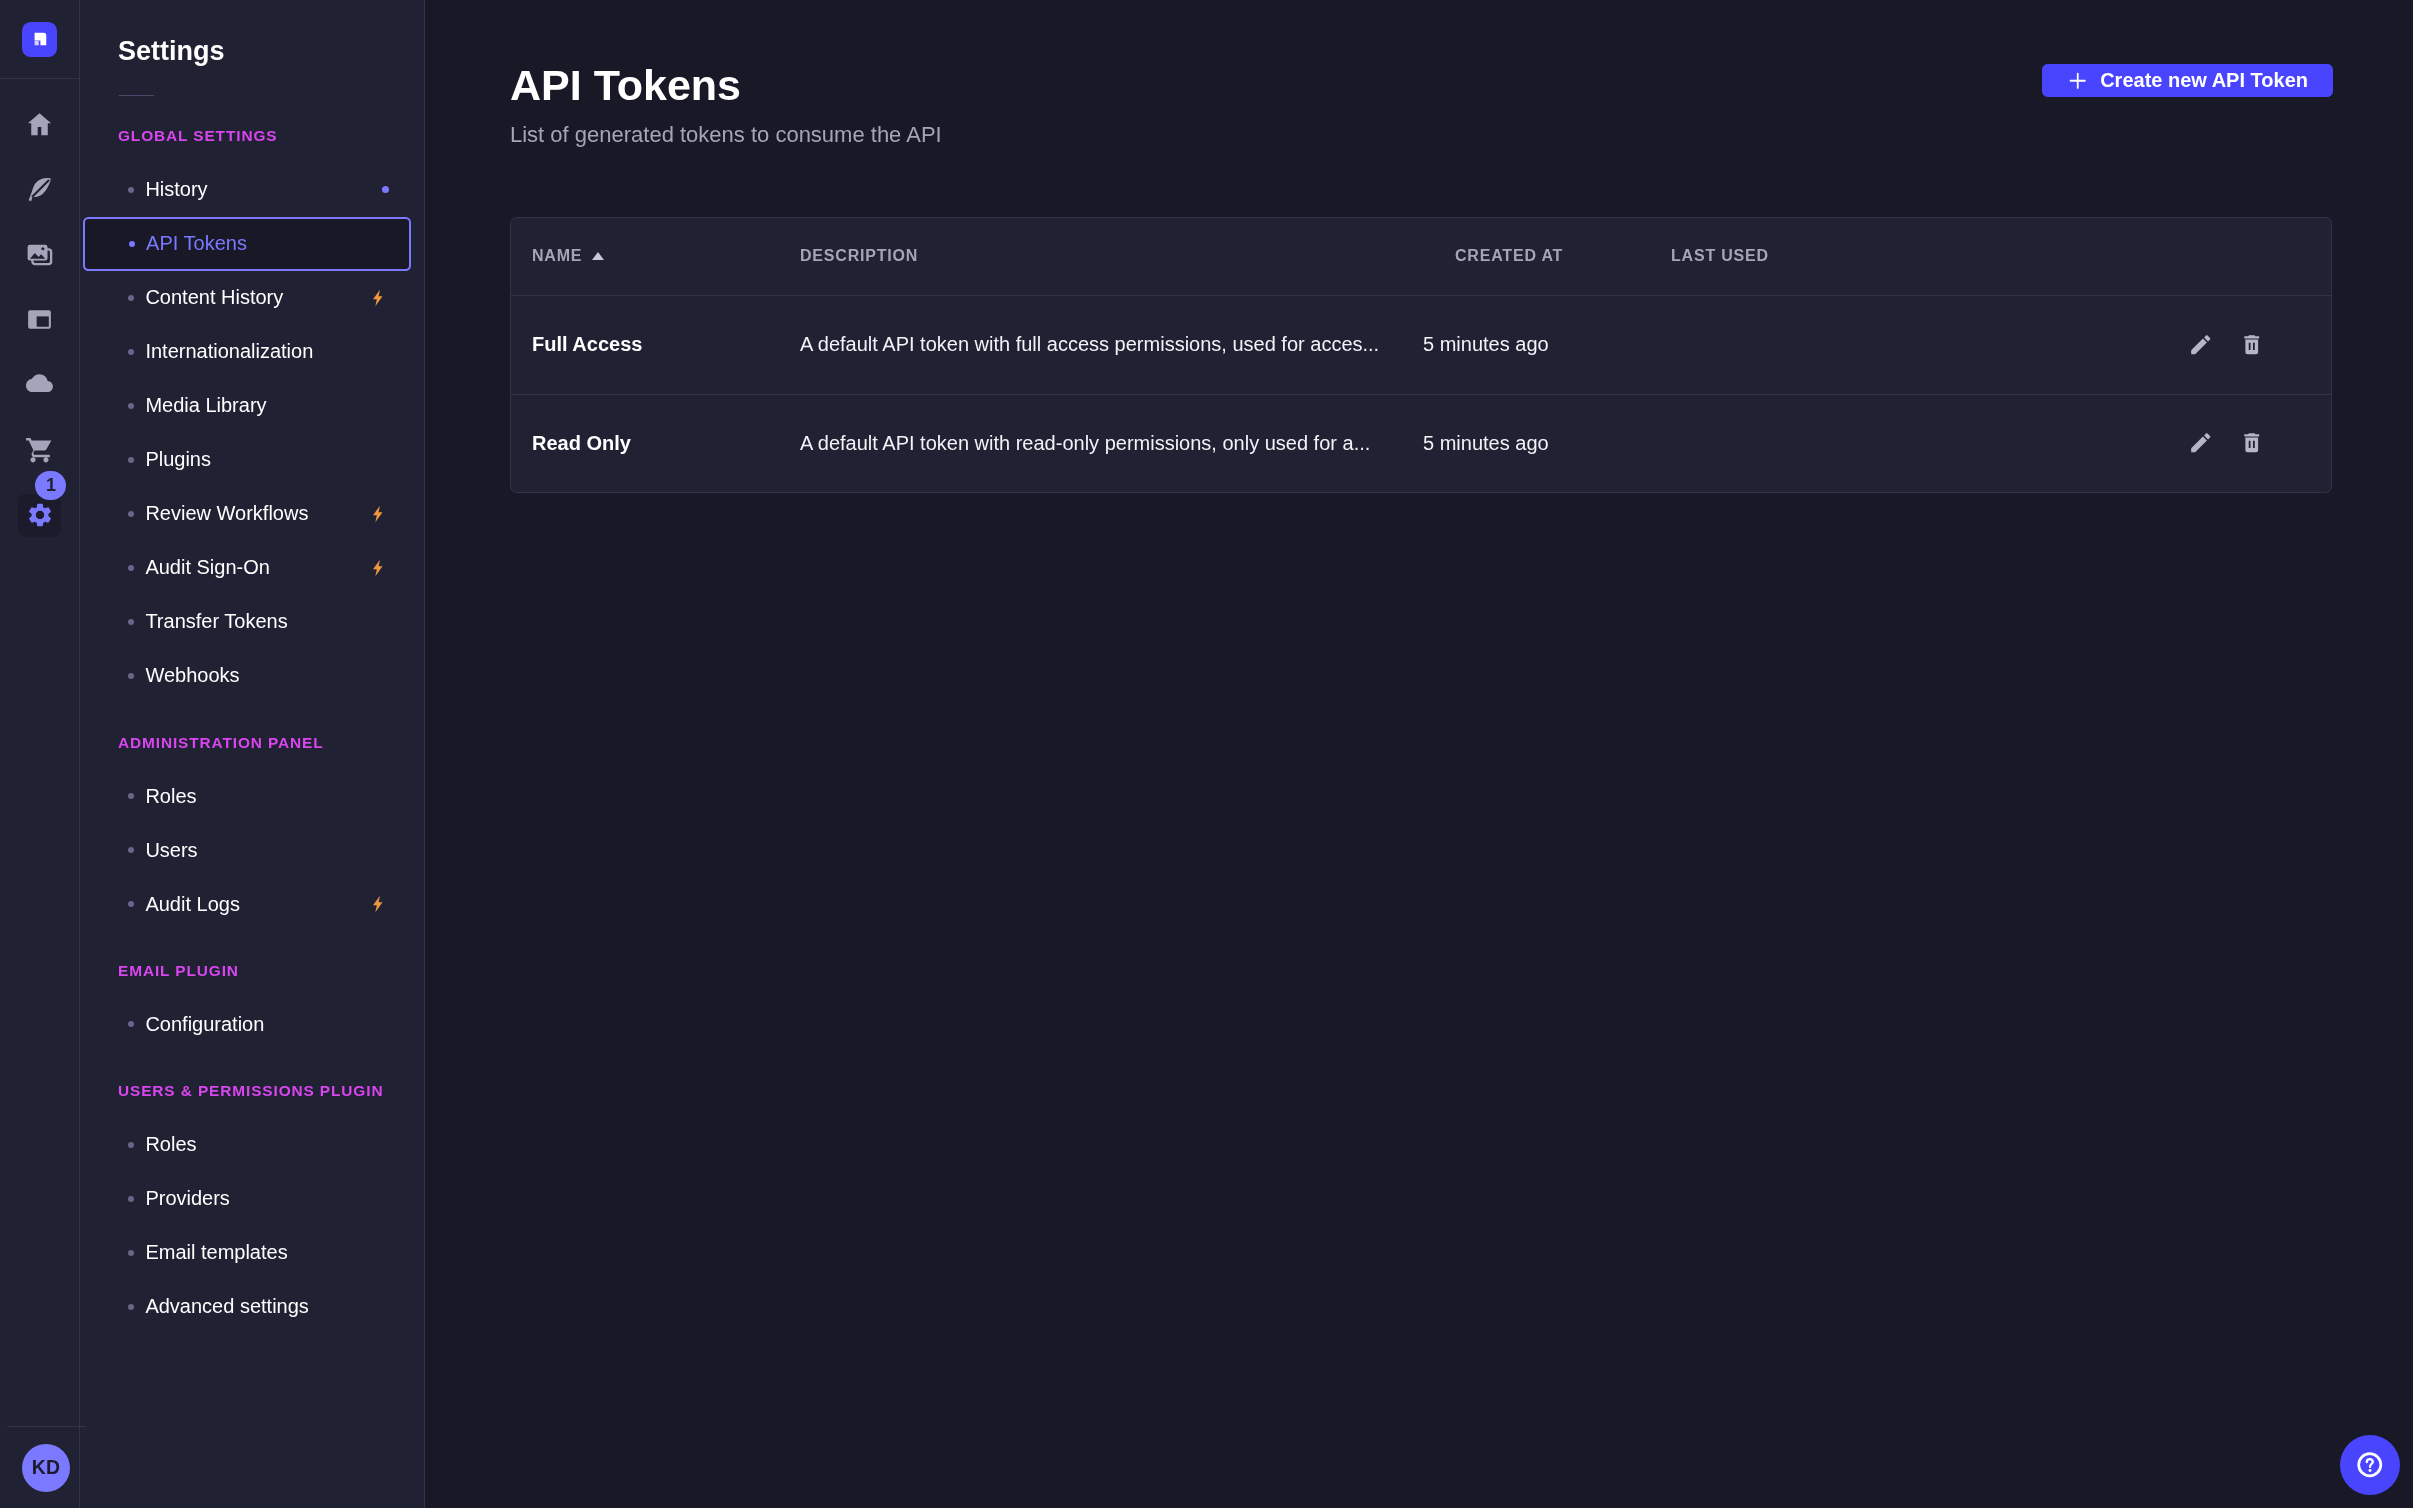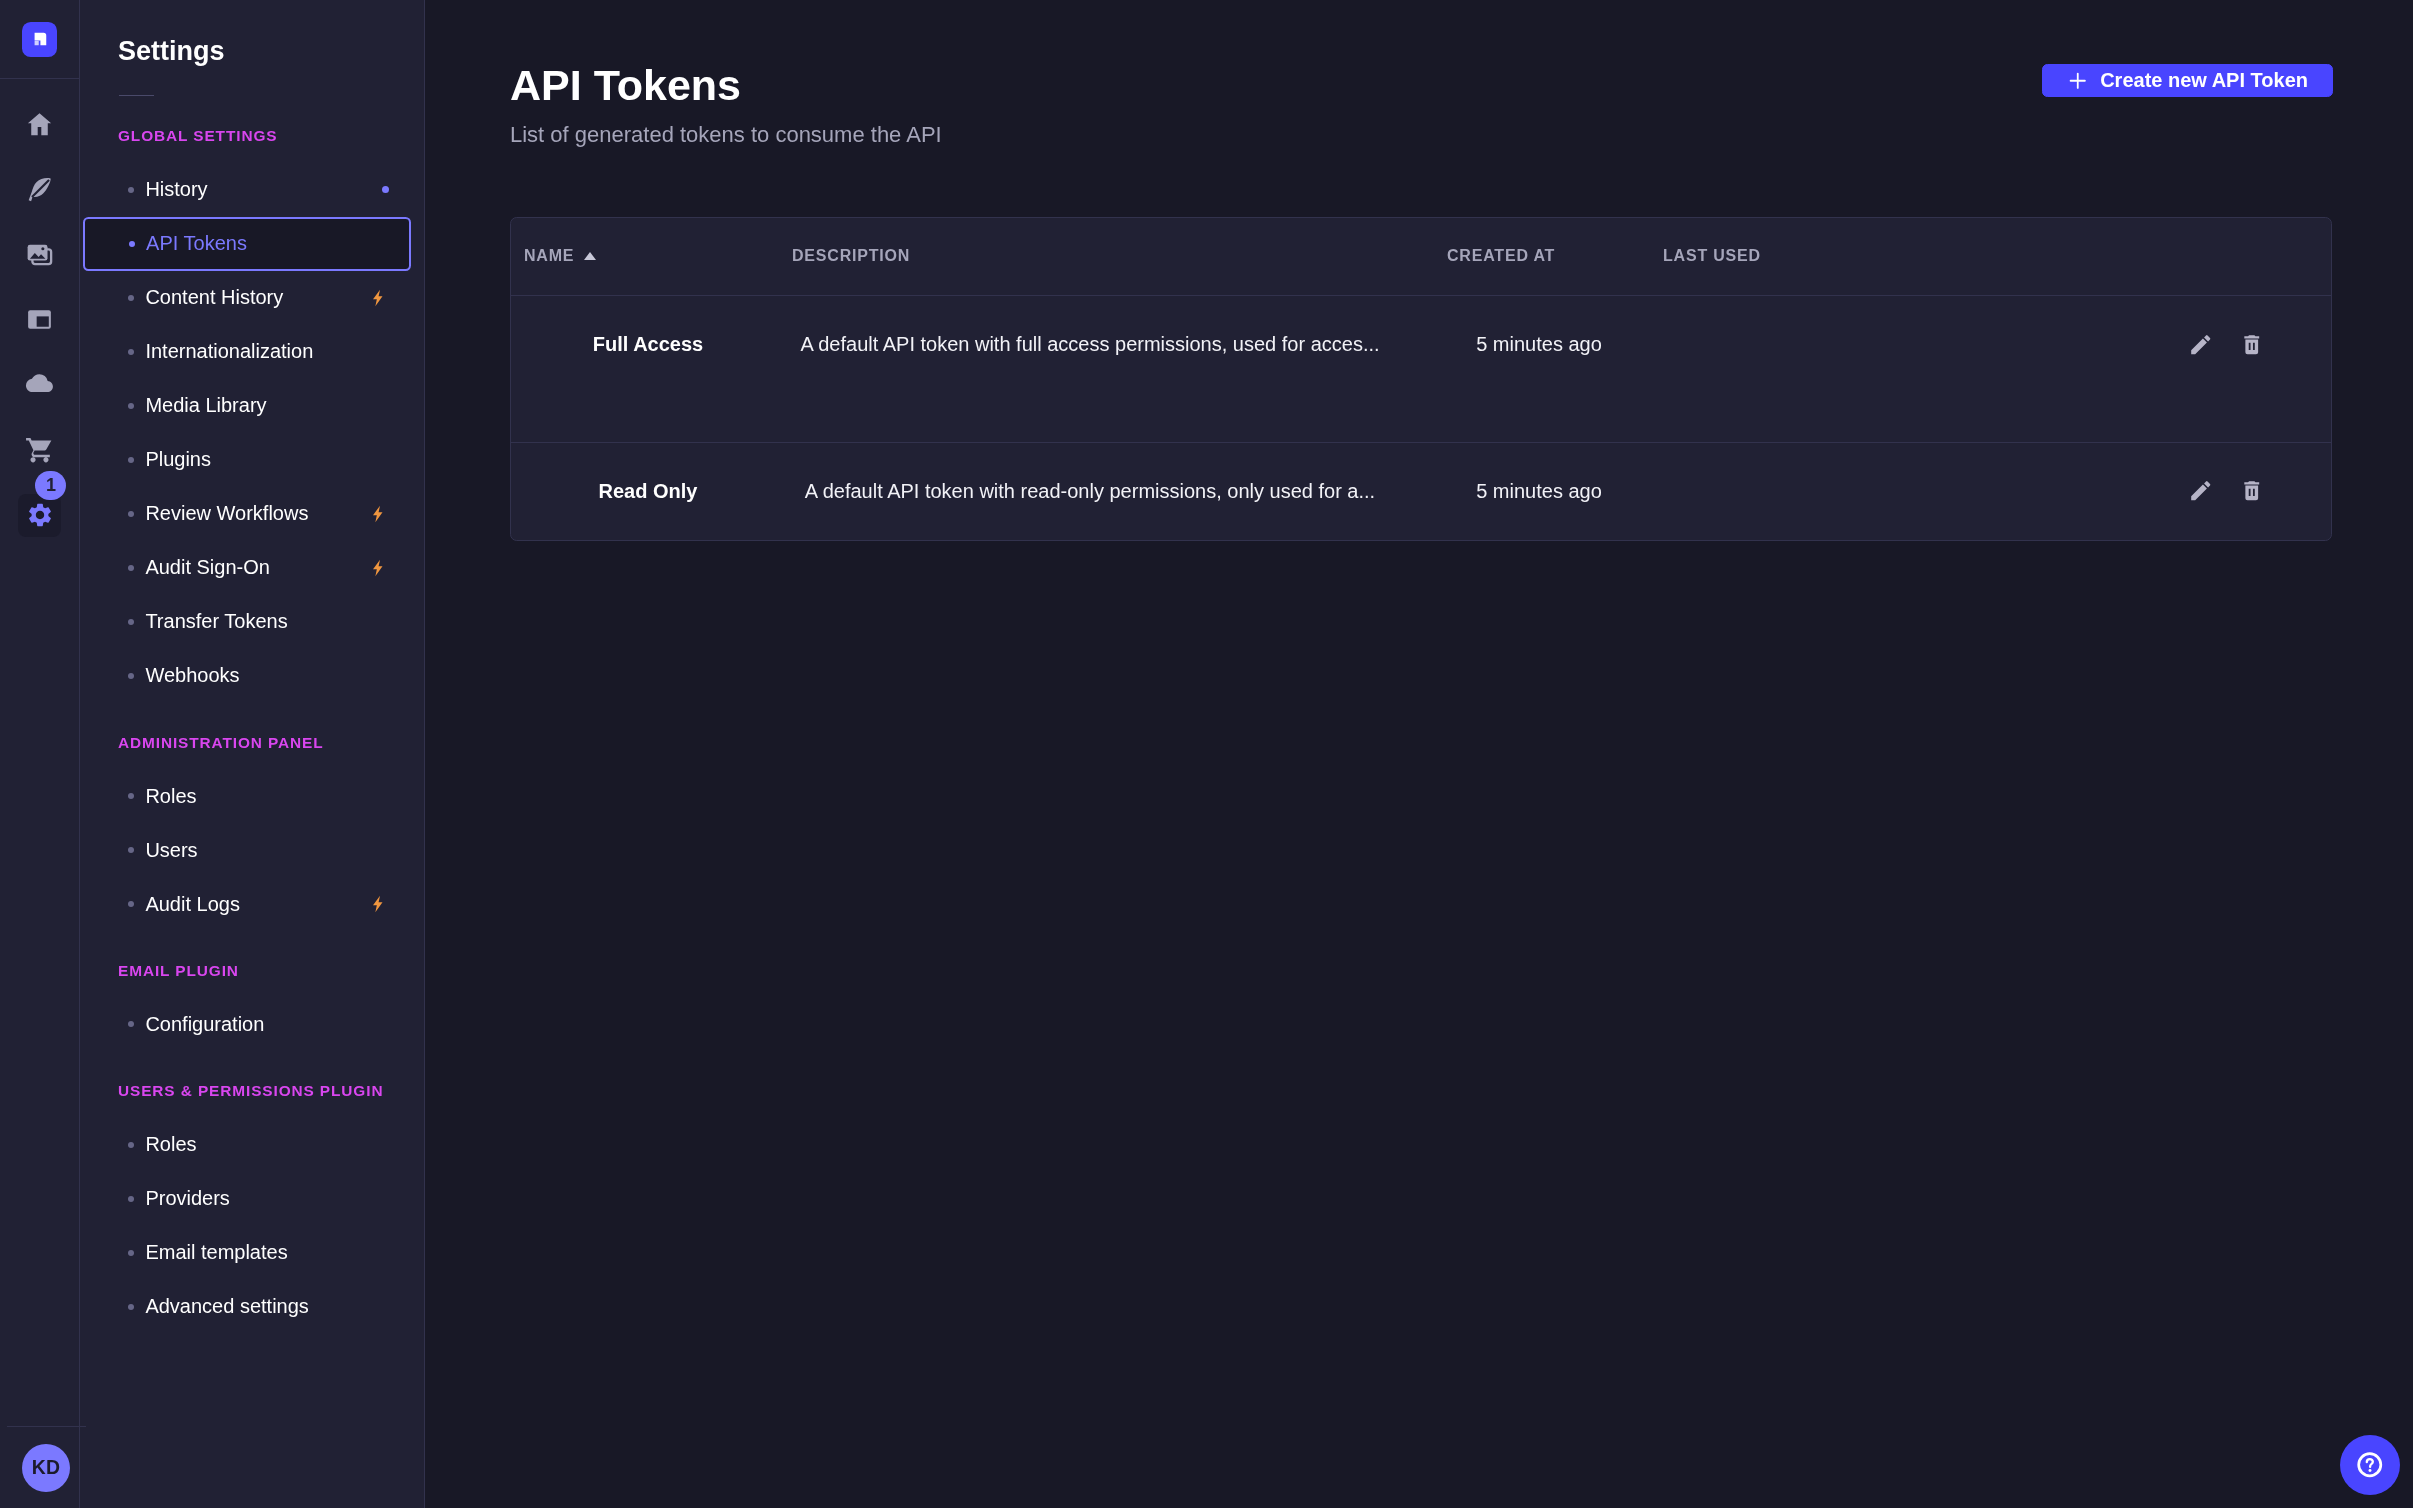--- a/index.html
+++ b/index.html
@@ -96,38 +96,38 @@
     background:#4945ff; color:#ffffff; font-family:inherit;
     font-size:20px; font-weight:600; display:flex; align-items:center; gap:12px; cursor:pointer;
   }
   .create-btn svg { width:21.5px; height:21.5px; }
 
   
   .card {
     margin-top:69px; width:100%; max-width:1822px; background:#212134;
     border:0.7px solid #32324d; border-radius:6.7px; overflow:hidden;
   }
-  .trow { display:flex; align-items:center; padding:0 0 0 13px;text-align:center; }
+  .trow { display:flex; align-items:center; padding:0 0 0 21px; }
   .trow > div { overflow:hidden; white-space:nowrap; }
   .col-name { flex:0 0 268px; padding-right:20px; }
   .col-desc { flex:0 0 623px; padding-right:27px; }
   .col-created { flex:0 0 248px; }
   .col-used { flex:1 1 auto; }
   .col-actions { flex:0 0 194px; display:flex; justify-content:flex-end; gap:25.5px; padding-right:67px; }
   .thead { height:78px; border-bottom:0.7px solid #32324d; }
   .th {
     font-size:16px; font-weight:700; letter-spacing:0.8px; color:#a5a5ba; text-transform:uppercase;
     display:flex; align-items:center; gap:9.4px;
   }
   .sort-asc {
     width:0; height:0; border-left:6.7px solid transparent; border-right:6.7px solid transparent;
     border-bottom:8.7px solid #c8c8d8; display:inline-block;
   }
   .tbody-row { height:98px; }
-  .tbody-row + .tbody-row { border-top:0.7px solid #32324d;margin-top:48px; }
+  .tbody-row + .tbody-row { border-top:0.7px solid #32324d; }
   .cell-name { font-size:20px; font-weight:700; color:#ffffff; }
   .cell-text { font-size:20px; color:#f2f2f7; }
   .icon-btn { background:none; border:none; color:#b6b4c7; cursor:pointer; padding:0; display:flex; }
   .icon-btn svg { width:25.5px; height:25.5px; }
 
   
   .help-fab {
     position:absolute; right:13.4px; bottom:13.4px; width:60px; height:60px; border-radius:50%;
     background:#4945ff; border:none; cursor:pointer; z-index:5;
     display:flex; align-items:center; justify-content:center; color:#ffffff;

